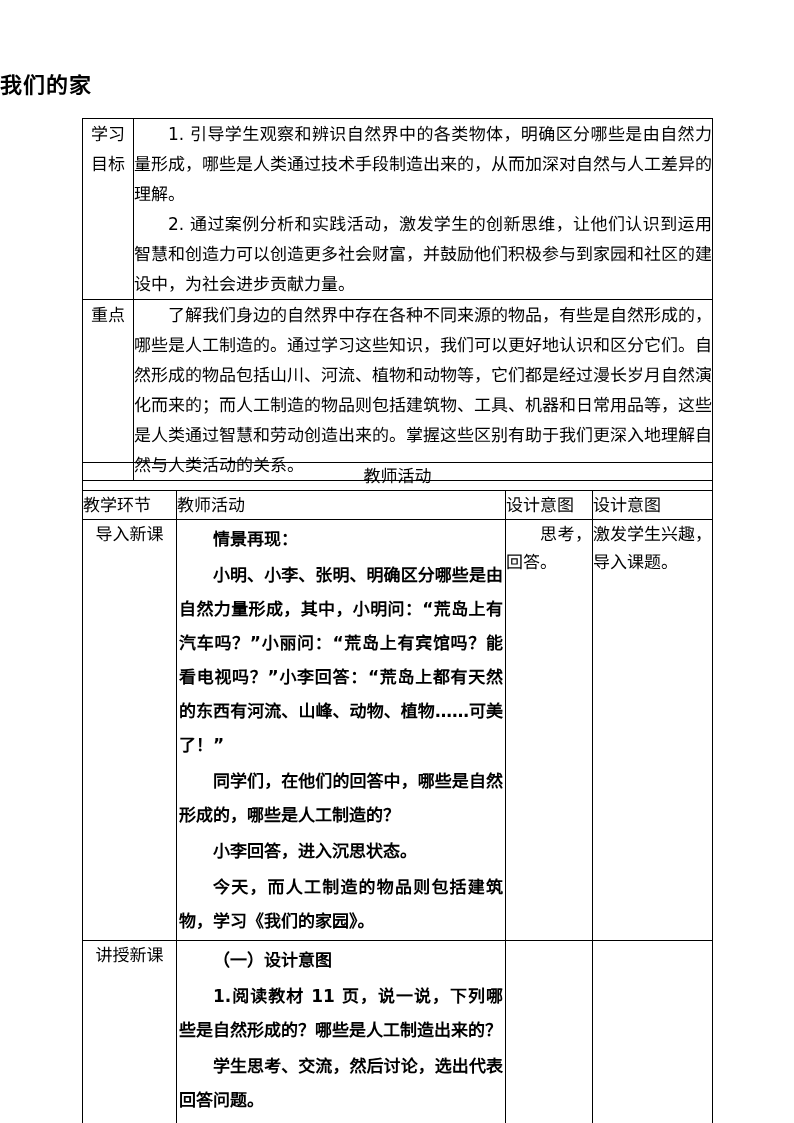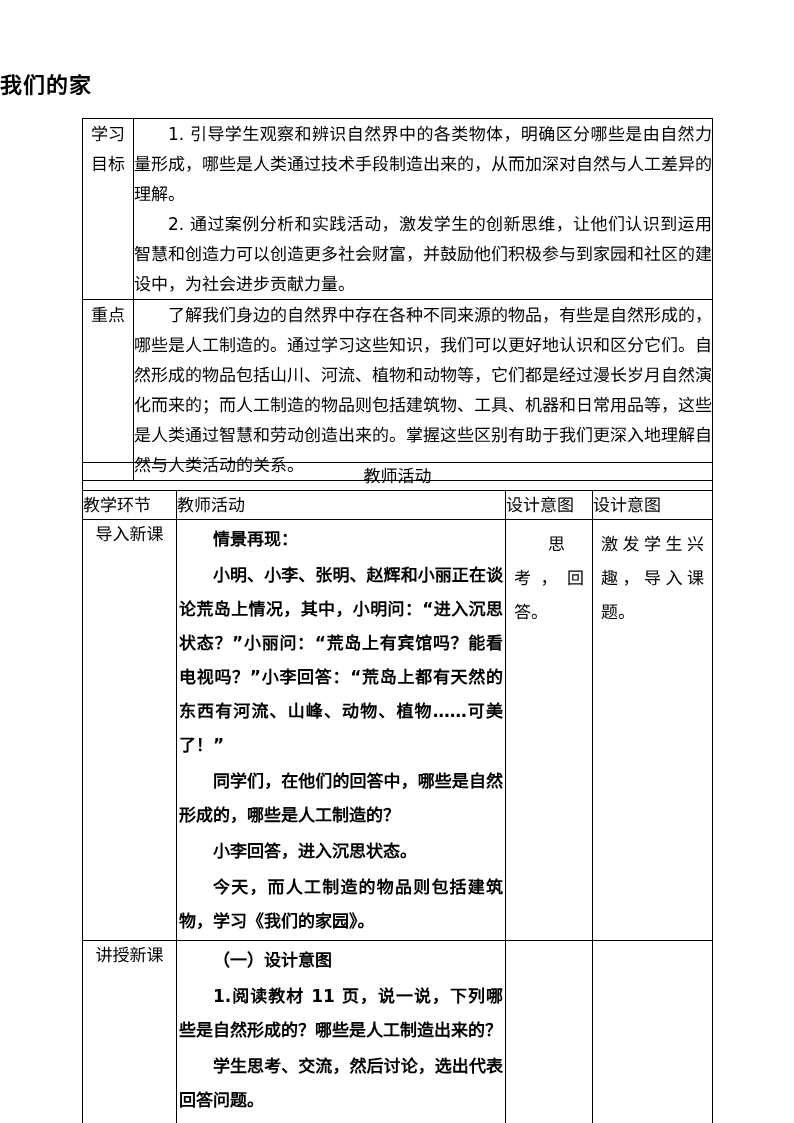--- a/index.html
+++ b/index.html
@@ -108,25 +108,24 @@
     text-justify: inter-ideograph;
     line-height: 34px;
     font-weight: bold;
   }
   td.teacher-cell p.indent { text-indent: 2em; }
 
   td.student-cell, td.intent-cell {
     padding: 5px 7px 0 7px;
   }
   td.student-cell p, td.intent-cell p {
-    margin: 8px;
-    line-height: 34px;
+    margin: 0;
+    line-height: 28px;
     text-align: justify;
     text-justify: inter-ideograph;
-    font-family: Liberation Serif, serif;
   }
   td.student-cell p.indent { text-indent: 2em; }
 
   .empty-cell { padding: 0; }
 
   
   col.c-stage  { width: 94px; }
   col.c-teach  { width: 329px; }
   col.c-stud   { width: 87px; }
   col.c-intent { width: 120px; }
@@ -183,21 +182,21 @@
         <td class="col-head">教学环节</td>
         <td class="col-head">教师活动</td>
         <td class="col-head">设计意图</td>
         <td class="col-head">设计意图</td>
       </tr>
 
       <tr>
         <td class="stage-cell">导入新课</td>
         <td class="teacher-cell">
           <p class="indent">情景再现：</p>
-          <p class="indent">小明、小李、张明、赵辉和小丽正在谈论荒岛上情况，其中，小明问：“进入沉思状态？”小丽问：“荒岛上有宾馆吗？能看电视吗？”小李回答：“荒岛上都有天然的东西有河流、山峰、动物、植物……可美了！”</p>
+          <p class="indent">小明、小李、张明、明确区分哪些是由自然力量形成，其中，小明问：“荒岛上有汽车吗？”小丽问：“荒岛上有宾馆吗？能看电视吗？”小李回答：“荒岛上都有天然的东西有河流、山峰、动物、植物……可美了！”</p>
           <p class="indent">同学们，在他们的回答中，哪些是自然形成的，哪些是人工制造的？</p>
           <p class="indent">小李回答，进入沉思状态。</p>
           <p class="indent">今天，而人工制造的物品则包括建筑物，学习《我们的家园》。</p>
         </td>
         <td class="student-cell">
           <p class="indent">思考，回答。</p>
         </td>
         <td class="intent-cell">
           <p>激发学生兴趣，导入课题。</p>
         </td>

